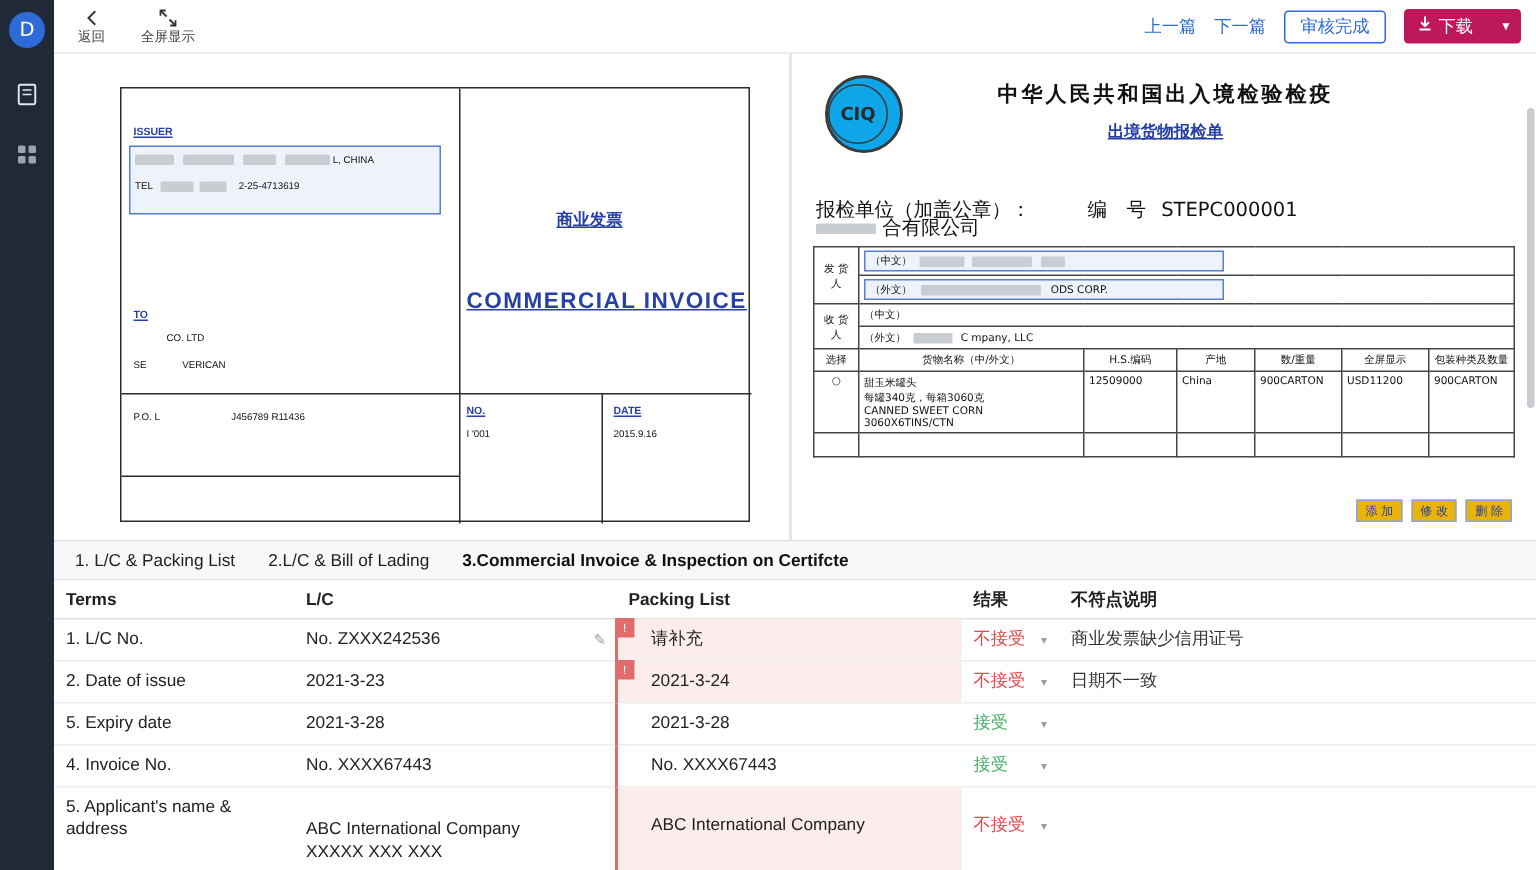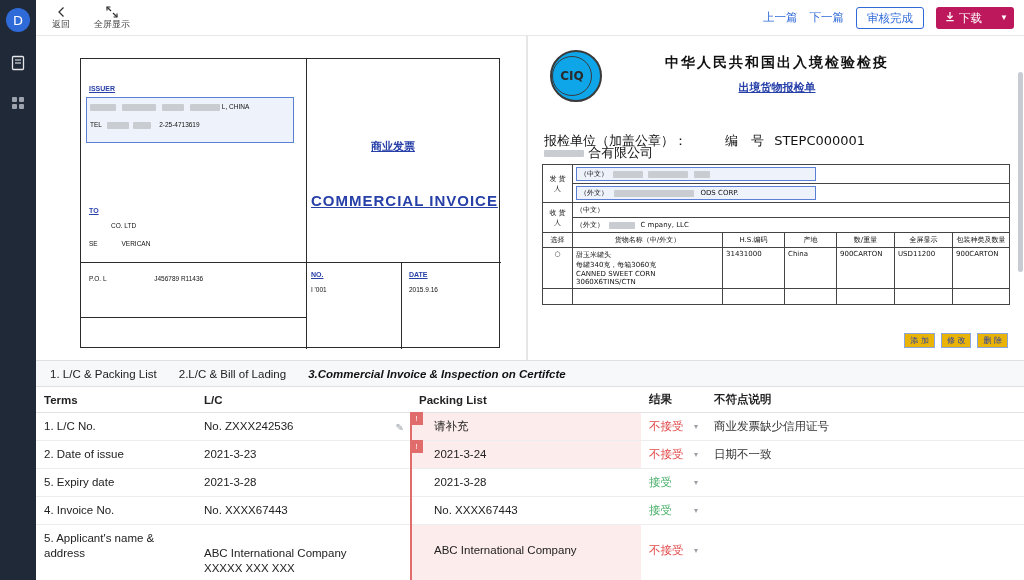--- a/index.html
+++ b/index.html
@@ -275,21 +275,21 @@
     display: flex;
     align-items: center;
     gap: 22px;
     padding: 0 14px;
     font-size: 11.5px;
     color: #222;
     background: #f7f8fa;
     border-bottom: 1px solid #e0e0e0;
   }
   .tab { cursor: pointer; white-space: nowrap; }
-  .tab.active { color: #111; font-weight: bold; font-style: italic; }
+  .tab.active { color: #111; font-weight: bold; }
 
   
   .cmp {
     flex: 1 1 auto;
     overflow: hidden;
     background: #fff;
   }
   table.cmp-tbl {
     width: 100%;
     border-collapse: collapse;
@@ -540,21 +540,21 @@
               <th style="width:58px;margin-left:24px;">数/重量</th>
               <th style="width:58px;">全屏显示</th>
               <th>包装种类及数量</th>
             </tr>
             <tr>
               <td style="text-align:center;">○</td>
               <td style="white-space:pre-line;">甜玉米罐头
 每罐340克，每箱3060克
 CANNED SWEET CORN
 3060X6TINS/CTN</td>
-              <td>31431000</td>
+              <td>12509000</td>
               <td>China</td>
               <td>900CARTON</td>
               <td>USD11200</td>
               <td>900CARTON</td>
             </tr>
             <tr>
               <td style="height:16px;"></td>
               <td></td>
               <td></td>
               <td></td>

